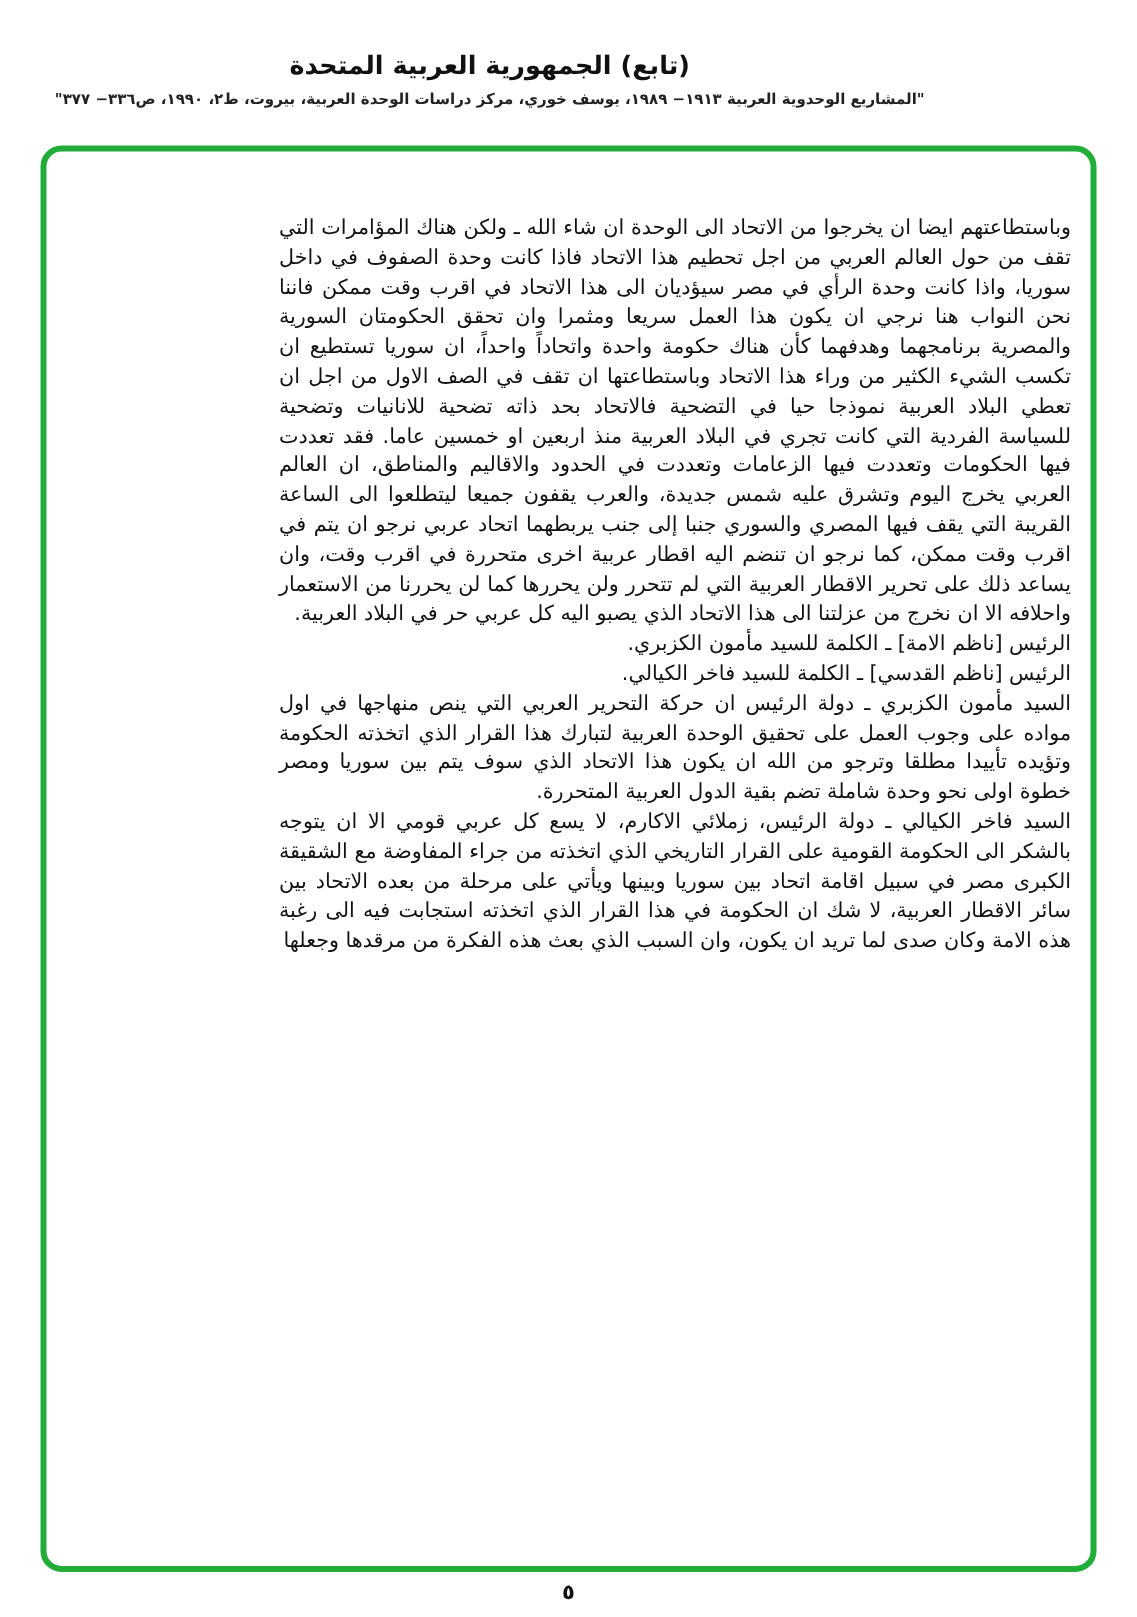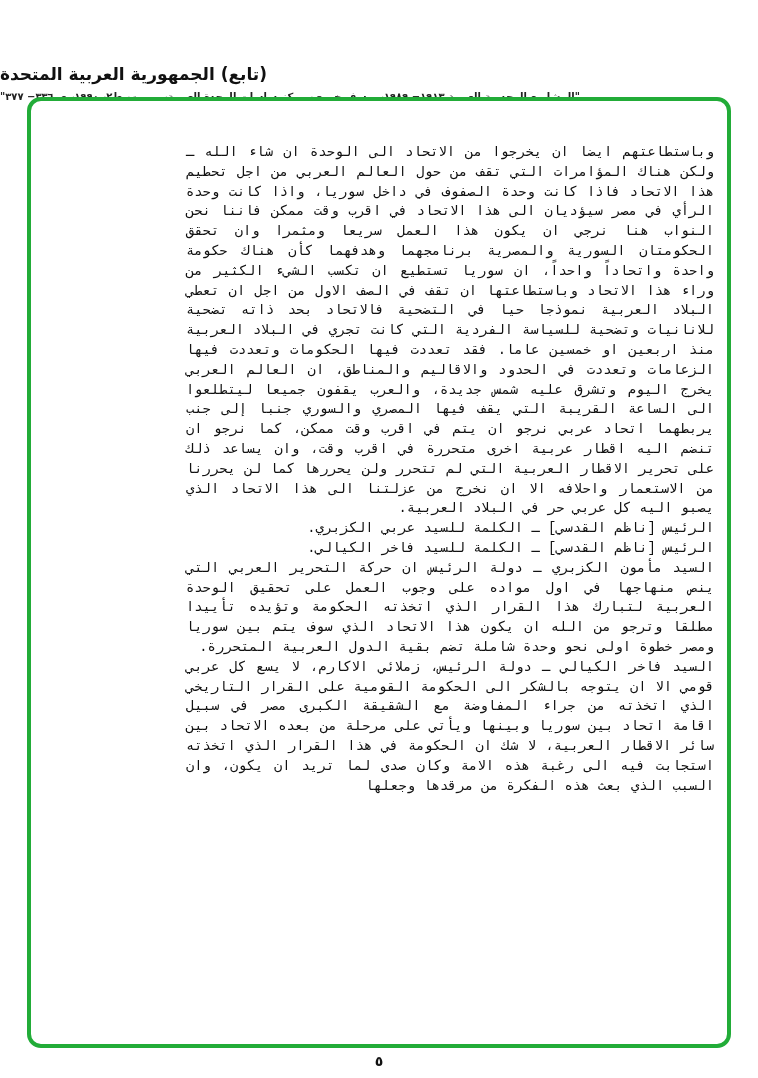--- a/index.html
+++ b/index.html
@@ -15,23 +15,22 @@
     height: 1078px;
     background: #ffffff;
     overflow: hidden;
     direction: rtl;
   }
   .header {
     position: absolute;
     top: 34px;
     left: 0;
     width: 653px;
-    text-align: left;
+    text-align: center;
     direction: rtl;
-    margin-top: 30px;
   }
   .header-title {
     font-size: 17px;
     font-weight: bold;
     color: #111111;
     letter-spacing: 0;
   }
   .header-citation {
     margin-top: 7px;
     font-size: 10px;
@@ -51,21 +50,20 @@
   .text-block {
     position: absolute;
     top: 143px;
     right: 44px;
     width: 528px;
     direction: rtl;
     text-align: justify;
     font-size: 13.8px;
     line-height: 19.8px;
     color: #111111;
-    font-family: Liberation Mono, monospace;
   }
   .text-block p {
     margin: 0;
     padding: 0;
     text-align: justify;
   }
   .footer {
     position: absolute;
     bottom: 8px;
     left: 0;
@@ -85,21 +83,21 @@
 
   <div class="header">
     <div class="header-title">(تابع) الجمهورية العربية المتحدة</div>
     <div class="header-citation">"المشاريع الوحدوية العربية ١٩١٣− ١٩٨٩، يوسف خوري، مركز دراسات الوحدة العربية، بيروت، ط٢، ١٩٩٠، ص٣٣٦− ٣٧٧"</div>
   </div>
 
   <div class="content-box"></div>
 
   <div class="text-block">
     <p>وباستطاعتهم ايضا ان يخرجوا من الاتحاد الى الوحدة ان شاء الله ـ ولكن هناك المؤامرات التي تقف من حول العالم العربي من اجل تحطيم هذا الاتحاد فاذا كانت وحدة الصفوف في داخل سوريا، واذا كانت وحدة الرأي في مصر سيؤديان الى هذا الاتحاد في اقرب وقت ممكن فاننا نحن النواب هنا نرجي ان يكون هذا العمل سريعا ومثمرا وان تحقق الحكومتان السورية والمصرية برنامجهما وهدفهما كأن هناك حكومة واحدة واتحاداً واحداً، ان سوريا تستطيع ان تكسب الشيء الكثير من وراء هذا الاتحاد وباستطاعتها ان تقف في الصف الاول من اجل ان تعطي البلاد العربية نموذجا حيا في التضحية فالاتحاد بحد ذاته تضحية للانانيات وتضحية للسياسة الفردية التي كانت تجري في البلاد العربية منذ اربعين او خمسين عاما. فقد تعددت فيها الحكومات وتعددت فيها الزعامات وتعددت في الحدود والاقاليم والمناطق، ان العالم العربي يخرج اليوم وتشرق عليه شمس جديدة، والعرب يقفون جميعا ليتطلعوا الى الساعة القريبة التي يقف فيها المصري والسوري جنبا إلى جنب يربطهما اتحاد عربي نرجو ان يتم في اقرب وقت ممكن، كما نرجو ان تنضم اليه اقطار عربية اخرى متحررة في اقرب وقت، وان يساعد ذلك على تحرير الاقطار العربية التي لم تتحرر ولن يحررها كما لن يحررنا من الاستعمار واحلافه الا ان نخرج من عزلتنا الى هذا الاتحاد الذي يصبو اليه كل عربي حر في البلاد العربية.</p>
-    <p>الرئيس [ناظم القدسي] ـ الكلمة للسيد عربي الكزبري.</p>
+    <p>الرئيس [ناظم الامة] ـ الكلمة للسيد مأمون الكزبري.</p>
     <p>الرئيس [ناظم القدسي] ـ الكلمة للسيد فاخر الكيالي.</p>
     <p>السيد مأمون الكزبري ـ دولة الرئيس ان حركة التحرير العربي التي ينص منهاجها في اول مواده على وجوب العمل على تحقيق الوحدة العربية لتبارك هذا القرار الذي اتخذته الحكومة وتؤيده تأييدا مطلقا وترجو من الله ان يكون هذا الاتحاد الذي سوف يتم بين سوريا ومصر خطوة اولى نحو وحدة شاملة تضم بقية الدول العربية المتحررة.</p>
     <p>السيد فاخر الكيالي ـ دولة الرئيس، زملائي الاكارم، لا يسع كل عربي قومي الا ان يتوجه بالشكر الى الحكومة القومية على القرار التاريخي الذي اتخذته من جراء المفاوضة مع الشقيقة الكبرى مصر في سبيل اقامة اتحاد بين سوريا وبينها ويأتي على مرحلة من بعده الاتحاد بين سائر الاقطار العربية، لا شك ان الحكومة في هذا القرار الذي اتخذته استجابت فيه الى رغبة هذه الامة وكان صدى لما تريد ان يكون، وان السبب الذي بعث هذه الفكرة من مرقدها وجعلها</p>
   </div>
 
   <div class="footer">
     <span class="page-number">٥</span>
   </div>
 
 </div>

